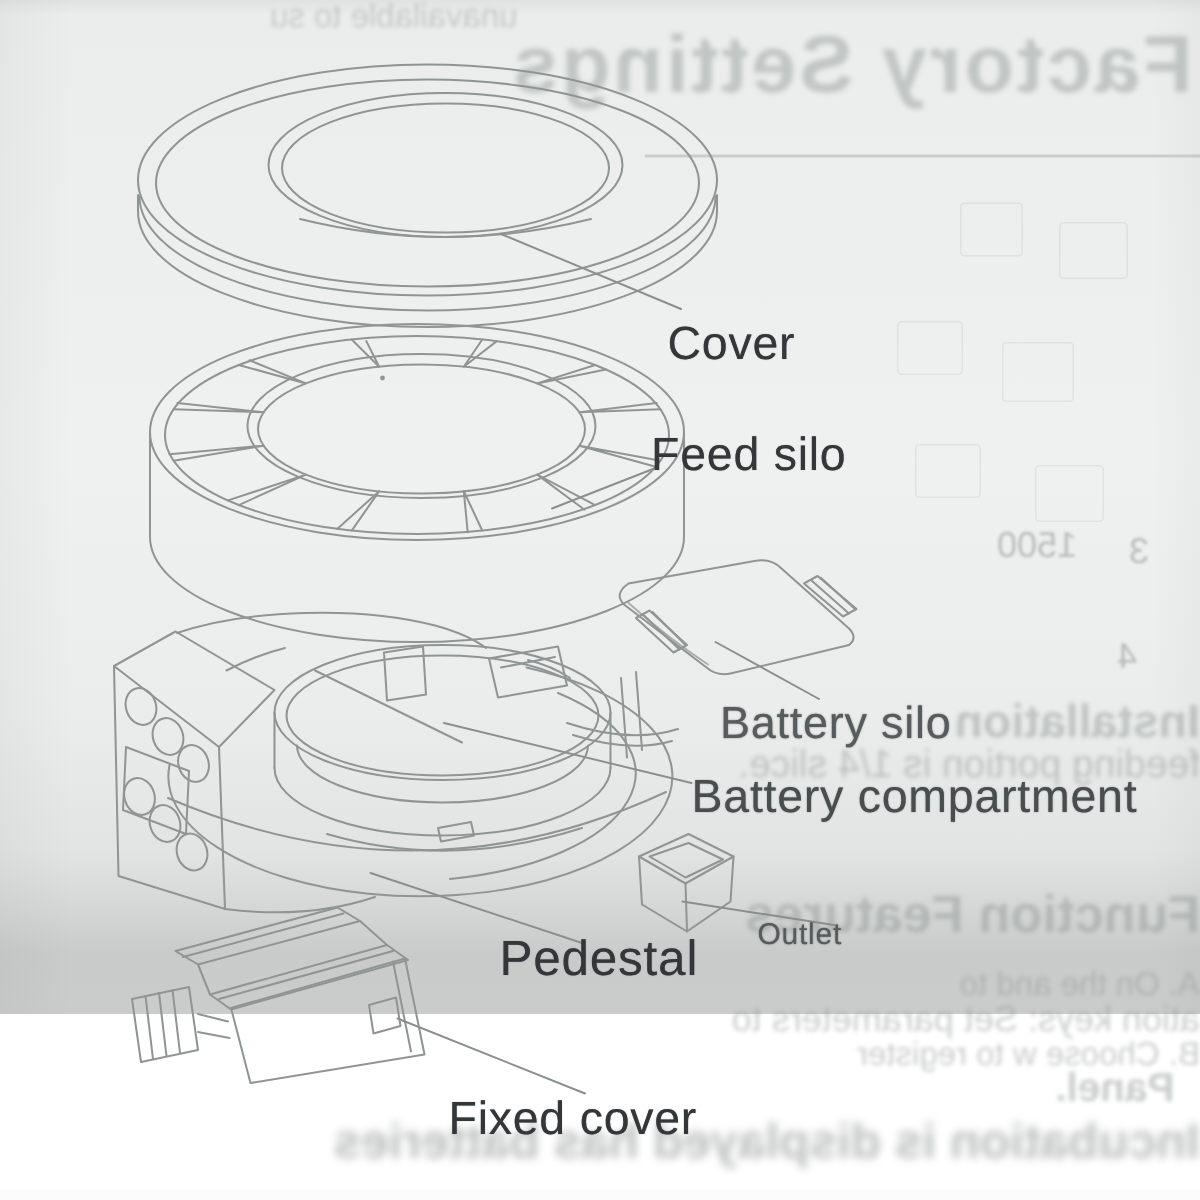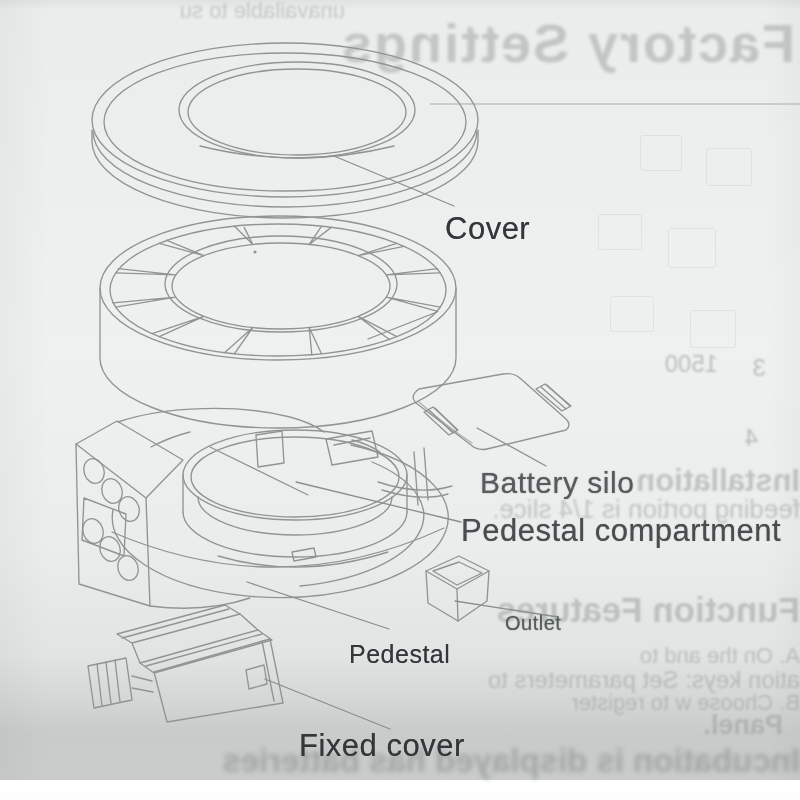--- a/index.html
+++ b/index.html
@@ -1,17 +1,17 @@
 <!DOCTYPE html>
 <html><head>
 <meta charset="utf-8">
 <style>
   html,body{margin:0;padding:0;}
   body{width:800px;height:800px;overflow:hidden;font-family:"Liberation Sans",sans-serif;}
-  .stage{position:relative;width:800px;height:780px;
+  .stage{position:relative;width:800px;height:676px;
     background:linear-gradient(180deg,#dfe2e0 0px,#eaedec 10px,#eff1f0 45%,#eaedeb 70%,#e1e4e2 84%,#d3d6d4 90%,#c8cbc9 94%,#c9ccca 99%);}
   .edge-shade{position:absolute;inset:0;background:linear-gradient(90deg,rgba(90,95,93,.05),rgba(0,0,0,0) 6%,rgba(0,0,0,0) 96%,rgba(90,95,93,.04));pointer-events:none;}
   .bottom-white{position:absolute;left:0;top:793px;width:800px;height:7px;background:#fbfcfb;}
   .scanline{position:absolute;left:430px;top:103px;width:370px;height:1.5px;background:rgba(172,178,175,.55);}
   svg.art{position:absolute;left:0;top:0;}
   .lbl{position:absolute;white-space:nowrap;letter-spacing:.5px;}
   .lbl-dark{color:#33373a;text-shadow:0 0 .6px rgba(51,55,58,.7);}
   .lbl-mid{color:#484d4f;text-shadow:0 0 .9px rgba(72,77,79,.75);}
   .lbl-soft{color:#565b5d;text-shadow:0 0 1.2px rgba(86,91,93,.8);}
   .ghost{position:absolute;transform:scaleX(-1);color:rgba(148,156,153,.5);
@@ -158,20 +158,21 @@
       <path d="M 437 312 L 368 339"></path>
       <path d="M 477 428 L 546 466"></path>
       <path d="M 296 482 L 461 522"></path>
       <path d="M 455 601 L 558 617"></path>
       <path d="M 247 582 L 389 629"></path>
       <path d="M 265 679 L 390 729"></path>
     </g>
   </svg>
 
   <div class="lbl lbl-dark" style="left:445px;top:211px;font-size:31px;">Cover</div>
+  <div class="lbl lbl-dark" style="left:434px;top:285px;font-size:31px;">Feed silo</div>
   <div class="lbl lbl-soft" style="left:480px;top:466px;font-size:30px;">Battery silo</div>
-  <div class="lbl lbl-mid" style="left:461px;top:513px;font-size:31px;">Pedestal compartment</div>
+  <div class="lbl lbl-mid" style="left:461px;top:513px;font-size:31px;">Battery compartment</div>
   <div class="lbl lbl-soft" style="left:505px;top:612px;font-size:20px;">Outlet</div>
-  <div class="lbl lbl-dark" style="left:333px;top:640px;font-size:25px;margin-left:16px;">Pedestal</div>
+  <div class="lbl lbl-dark" style="left:333px;top:620px;font-size:33px;">Pedestal</div>
   <div class="lbl lbl-dark" style="left:299px;top:728px;font-size:31px;">Fixed cover</div>
 
   <div class="bottom-white"></div>
 </div>
 
 </body></html>

